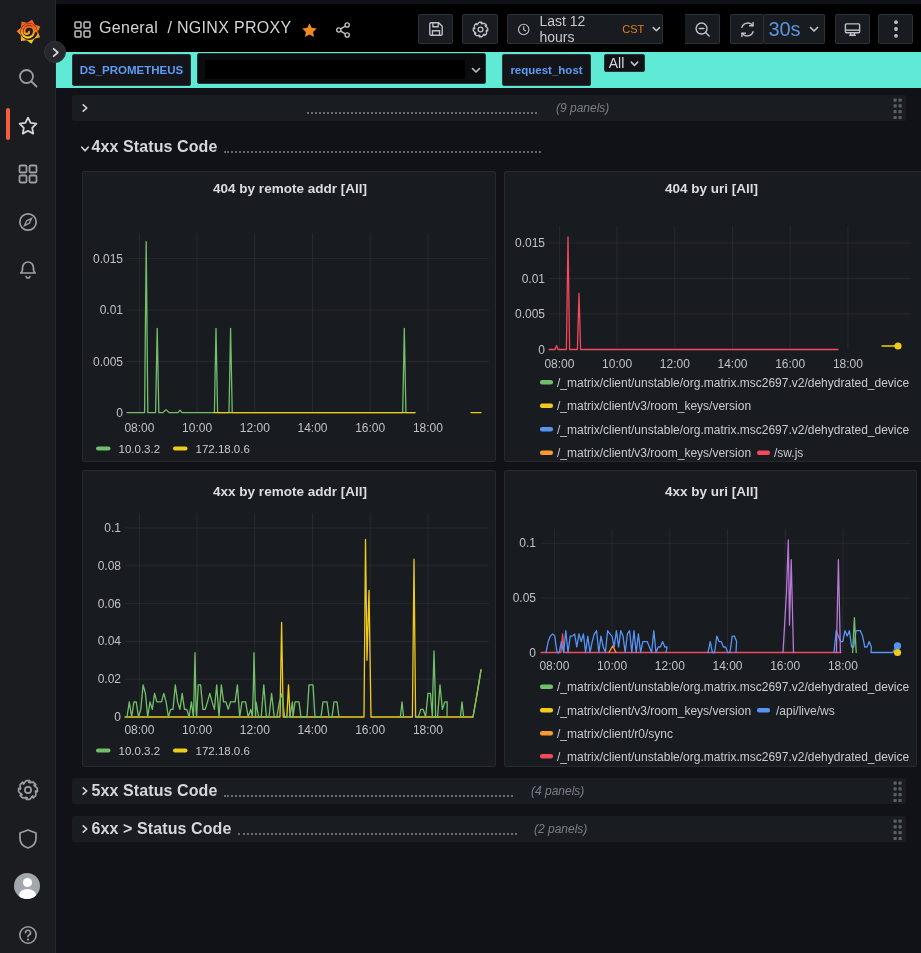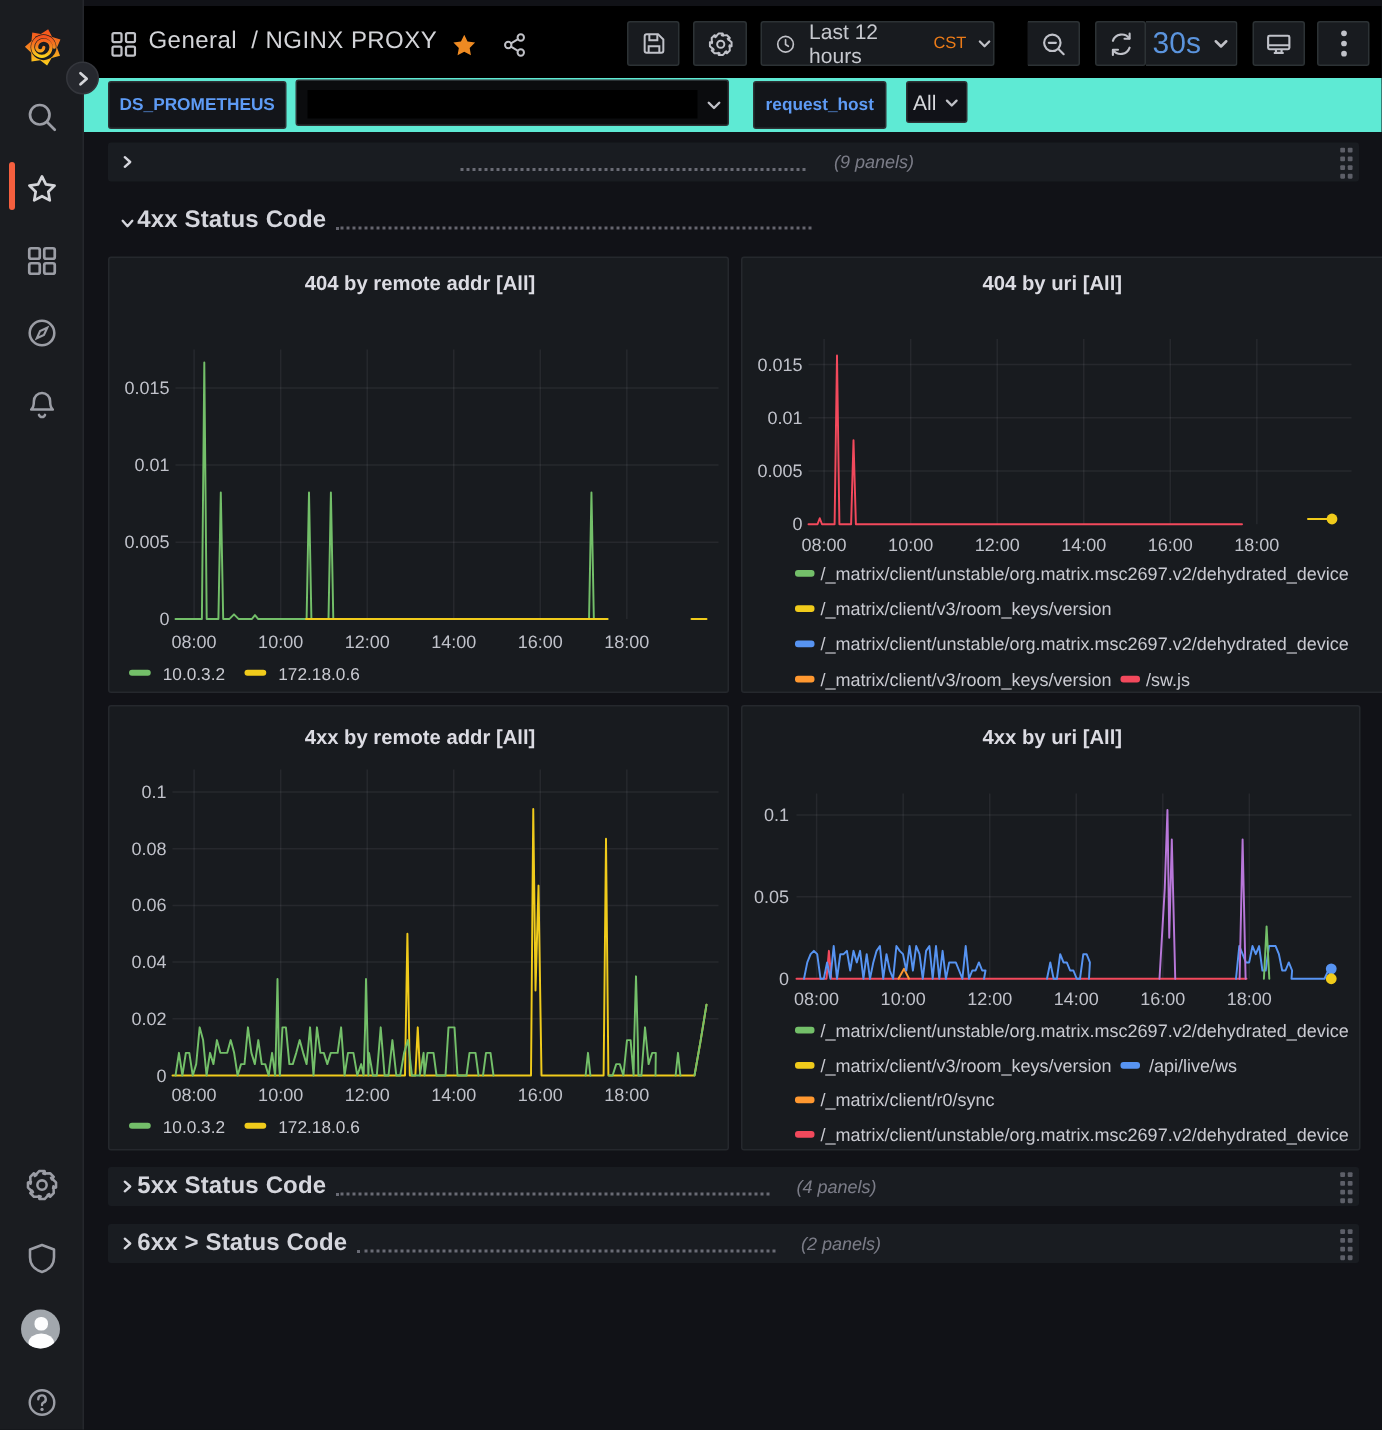--- a/index.html
+++ b/index.html
@@ -20,21 +20,21 @@
 #submenu { position:absolute; left:56px; top:52px; width:865px; height:36px; background:#5eead4; }
 .varlabel { position:absolute; top:2px; height:32px; background:#13151a;
   border:1px solid #2c3235; border-radius:2px; color:#5e9bf5; font-size:11.5px;
   font-weight:700; display:flex; align-items:center; justify-content:center; }
 .rowhead { position:absolute; left:72px; width:834px; color:#d5d6dd; }
 .rowstrip { background:#191c21; border-radius:2px; }
 .rowtitle { position:absolute; left:19.5px; font-size:16px; font-weight:700; white-space:nowrap; letter-spacing:0.1px; }
 .dotlead { position:absolute; border-bottom:2px dotted rgba(204,204,220,0.45); height:1px; }
 .pcount { position:absolute; font-size:12px; font-style:italic; color:rgba(204,204,220,0.55); white-space:nowrap; }
 .draghandle { position:absolute; right:3px; width:10px; color:rgba(204,204,220,0.38); }
-.panel { position:absolute; background:#181b1f; border:1px solid #25282d; border-radius:2px; overflow:hidden; }
+.panel { position:absolute; background:#181b1f; border:1px solid #25282d; border-radius:2px; overflow:hidden;margin-left:10px; }
 .chev { position:absolute; left:9px; }
 svg text { font-family:"Liberation Sans", sans-serif; }
 </style>
 </head>
 <body>
 
 <div id="sidebar">
 
   <svg class="abs" style="left:15px;top:16px" width="28" height="29" viewBox="0 0 28 29">
     <defs>
@@ -192,21 +192,21 @@
 
 <div id="submenu">
   <div class="varlabel" style="left:16px;width:119px">DS_PROMETHEUS</div>
   <div class="abs" style="left:141px;top:1px;width:289px;height:31px;background:#0b0c0e;border:1px solid #2c3235;border-radius:2px">
     <div class="abs" style="left:7px;top:6px;width:260px;height:19px;background:#000"></div>
     <svg class="abs" style="left:272px;top:10px" width="12" height="12" viewBox="0 0 12 12" fill="none" stroke="#c0c1c7" stroke-width="1.6" stroke-linecap="round" stroke-linejoin="round">
         <path d="M2.5 4.5 L6 8 L9.5 4.5"></path>
       </svg>
   </div>
   <div class="varlabel" style="left:446px;width:89px">request_host</div>
-  <div class="abs" style="left:548px;top:2px;width:41px;height:28px;background:#111218;border:1px solid #2c3235;border-radius:2px;display:flex;align-items:center;justify-content:center">
+  <div class="abs" style="left:548px;top:2px;width:41px;height:18px;background:#111218;border:1px solid #2c3235;border-radius:2px;display:flex;align-items:center;justify-content:center">
     <span style="color:#d8d9dd;font-size:14px">All</span>
     <svg width="11" height="11" viewBox="0 0 12 12" fill="none" stroke="#c0c1c7" stroke-width="1.7" stroke-linecap="round" stroke-linejoin="round" style="margin-left:5px">
         <path d="M2.5 4.5 L6 8 L9.5 4.5"></path>
       </svg>
   </div>
 </div>
 
 <div class="rowhead rowstrip" style="top:95px;height:26px">
   <svg class="chev" style="left:8px;top:8px" width="10" height="10" viewBox="0 0 10 10" fill="none" stroke="#d5d6dd" stroke-width="1.6" stroke-linecap="round" stroke-linejoin="round">
       <path d="M3.2 1.8 L6.8 5 L3.2 8.2"></path>

